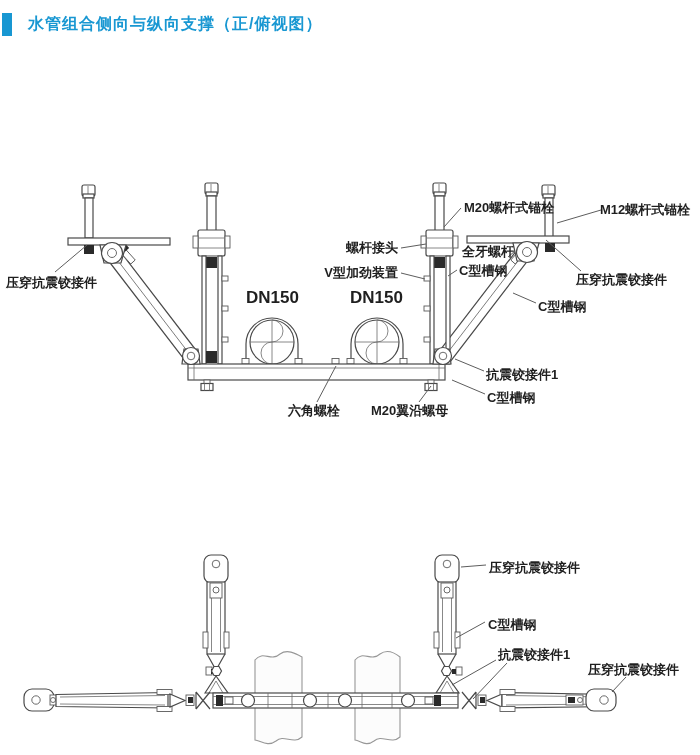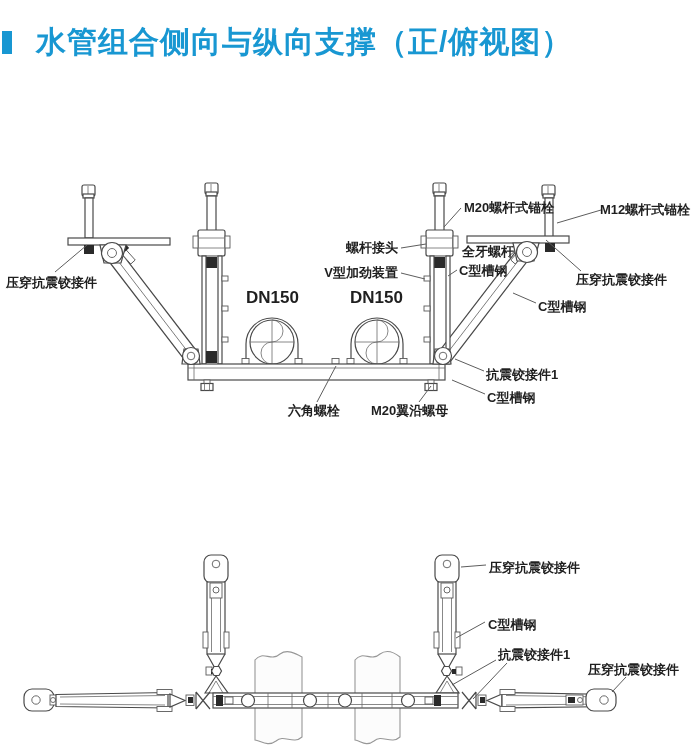--- a/index.html
+++ b/index.html
@@ -1,20 +1,20 @@
 <!DOCTYPE html>
 <html><head>
 <meta charset="utf-8">
 <style>
   html,body{margin:0;padding:0;background:#ffffff;}
   .page{position:relative;width:700px;height:755px;background:#ffffff;overflow:hidden;
         font-family:"Liberation Sans",sans-serif;}
   .header{position:absolute;left:0;top:6px;display:flex;align-items:center;}
   .bullet{display:inline-block;width:10px;height:23px;background:#1897d2;margin-left:2px;margin-right:8px;}
-  .title{font-size:30px;font-weight:700;color:#1897d2;margin:16px;letter-spacing:1px;
+  .title{font-size:16px;font-weight:700;color:#1897d2;margin:8px;letter-spacing:1px;
          font-family:"Liberation Sans",sans-serif;}
   svg{position:absolute;left:0;top:0;}
   .ln{stroke:#4a4a4a;stroke-width:1.2;fill:none;}
   .fw{stroke:#4a4a4a;stroke-width:1.2;fill:#ffffff;}
   .fwthin{stroke:#5a5a5a;stroke-width:0.9;fill:#ffffff;}
   .dark{fill:#2a2a2a;stroke:none;}
   .thin{stroke:#6a6a6a;stroke-width:0.8;fill:none;}
   .leader{stroke:#5d5d5d;stroke-width:1;fill:none;}
   .pipe{stroke:#979797;stroke-width:1.1;fill:#fcfcfc;}
   .lbl{font:700 13px "Liberation Sans",sans-serif;fill:#1f1f1f;}

